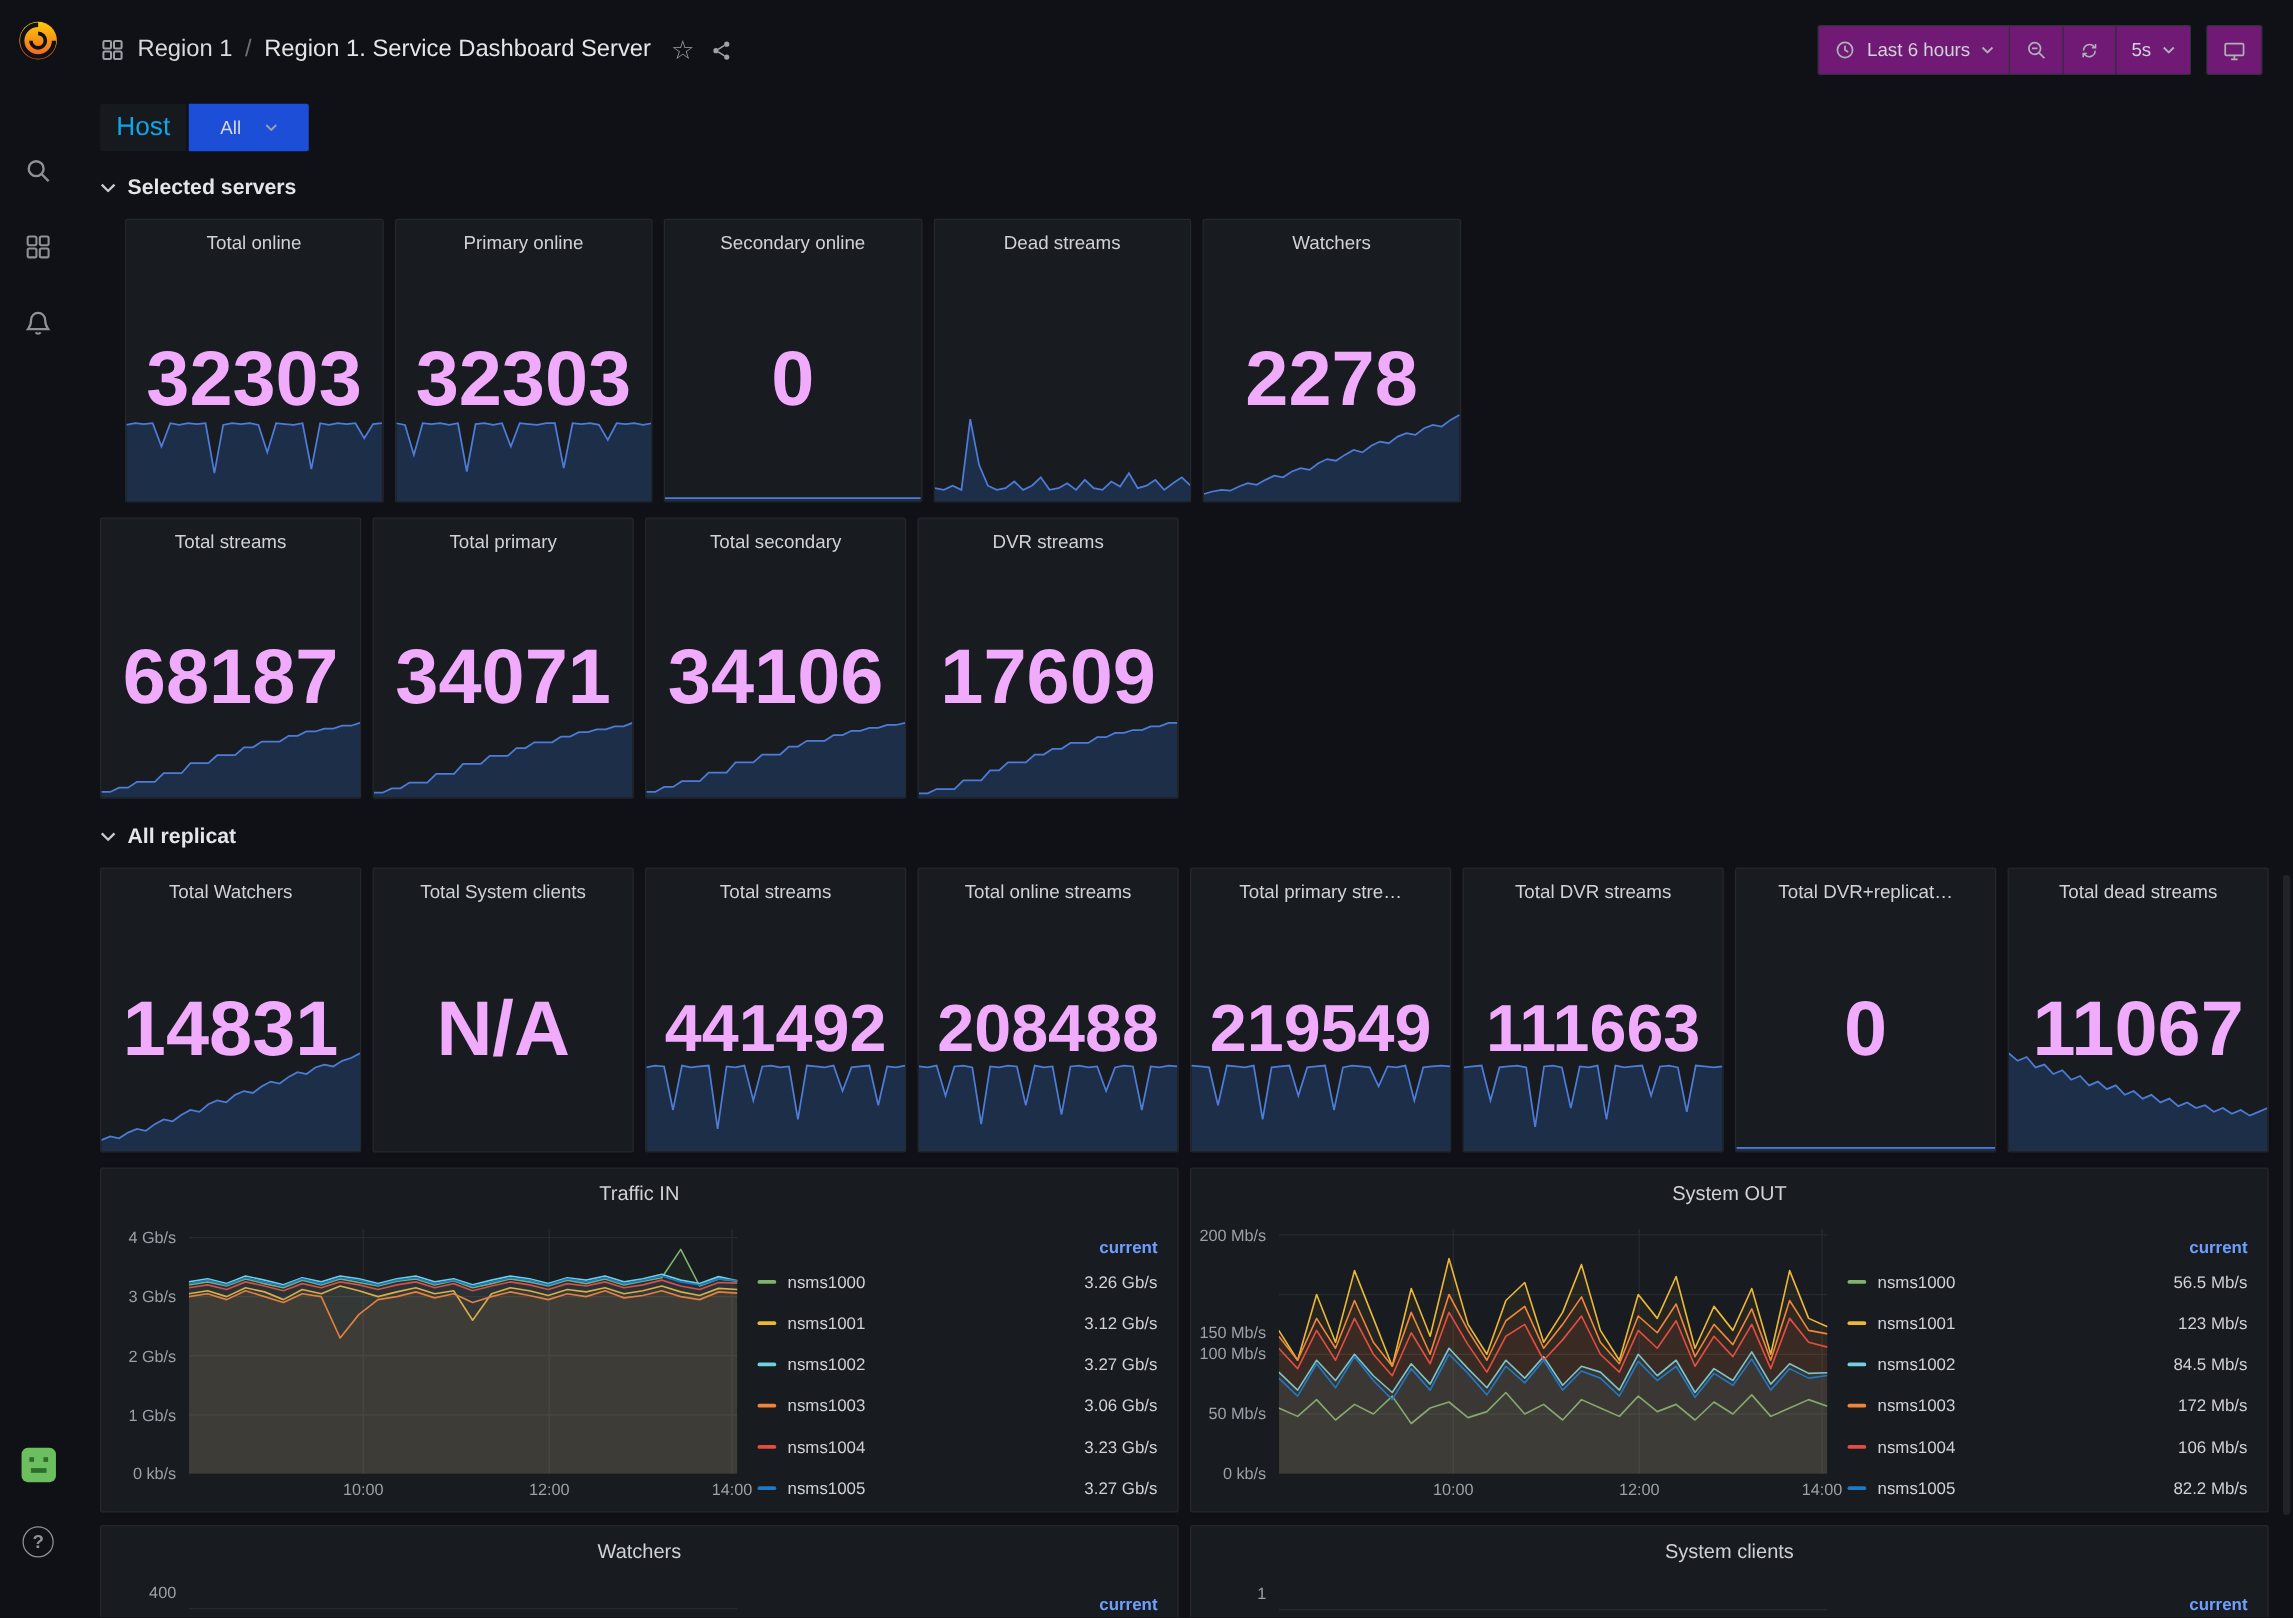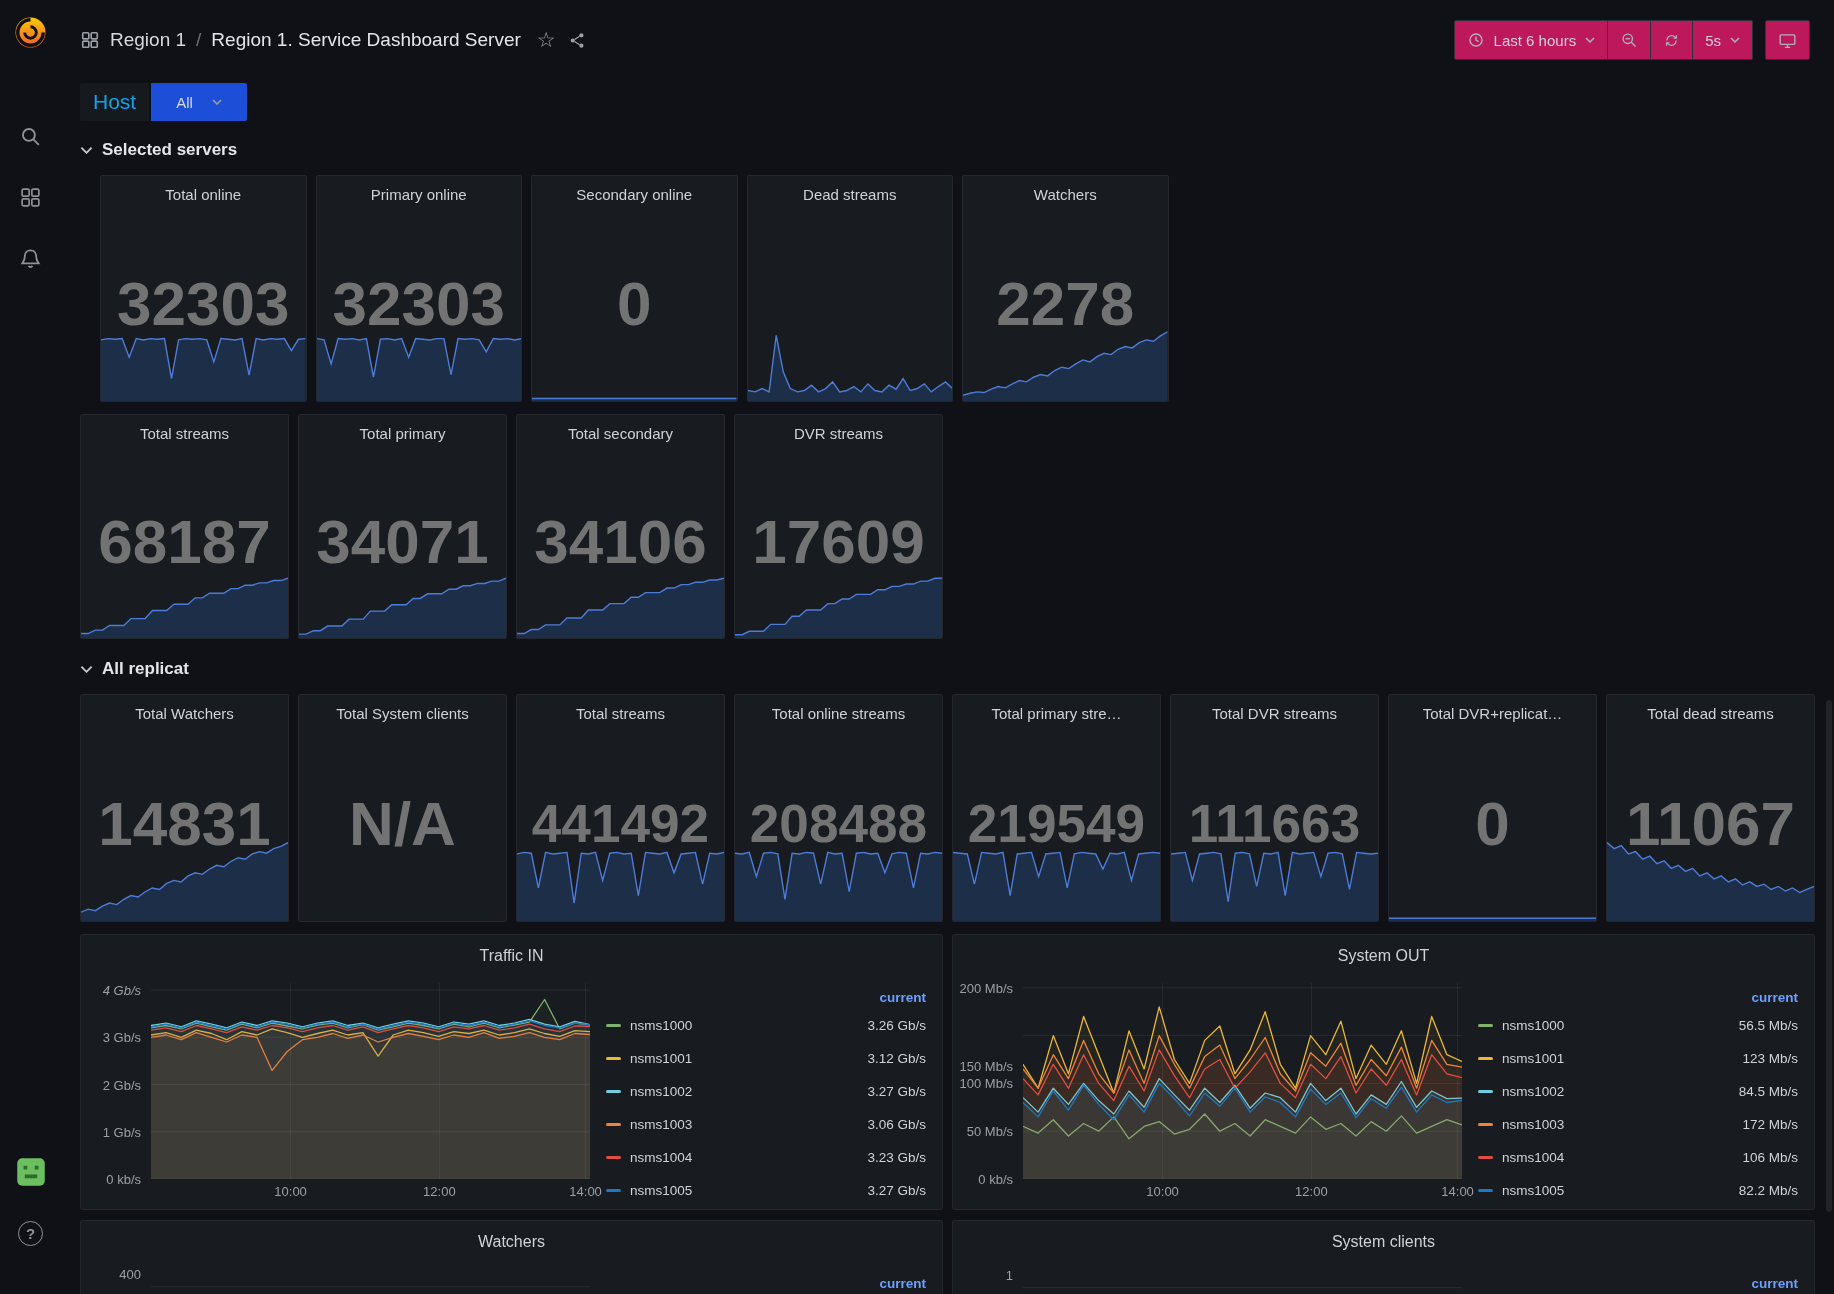--- a/index.html
+++ b/index.html
@@ -24,21 +24,21 @@
   .topnav { height: 80px; flex: none; display: flex; align-items: center; justify-content: space-between; padding: 0 24px 0 19px; }
   .crumbs { display: flex; align-items: center; gap: 10px; font-size: 19px; }
   .nav-grid-icon { color: #9da0a8; display: flex; }
   .crumb-root { color: #d8d9da; font-weight: 500; cursor: pointer; white-space: nowrap; }
   .crumb-sep { color: #6e7079; }
   .crumb-cur { color: #e4e5e7; font-weight: 500; white-space: nowrap; }
   .star { color: #9ea2a8; font-size: 21px; margin-left: 6px; cursor: pointer; }
   .share { color: #9ea2a8; margin-left: 2px; cursor: pointer; display: flex; }
   .controls { display: flex; align-items: center; gap: 12px; }
   .btn-group { display: flex; }
-  .ctl { height: 40px; background: #be185d; border: 1px solid #2e323a; color: #d0d2d6; display: flex; align-items: center; gap: 9px; padding: 0 12px; font-size: 15px; cursor: pointer; font-family: inherit; }
+  .ctl { height: 40px; background: #701a75; border: 1px solid #2e323a; color: #d0d2d6; display: flex; align-items: center; gap: 9px; padding: 0 12px; font-size: 15px; cursor: pointer; font-family: inherit; }
   .btn-group .ctl + .ctl { border-left: none; }
   .btn-group .ctl:first-child { border-radius: 2px 0 0 2px; }
   .btn-group .ctl:last-child { border-radius: 0 2px 2px 0; }
   .ctl.solo { border-radius: 2px; }
   .ctl svg { color: #aeb1b7; }
 
   
   .filters { height: 44px; flex: none; display: flex; align-items: center; padding: 0 19px; }
   .chip-label { height: 38px; display: flex; align-items: center; background: #16191e; color: #0ea5e9; padding: 0 13px; font-size: 21px; font-weight: 500; border-radius: 2px 0 0 2px; }
   .chip-value { height: 38px; display: flex; align-items: center; gap: 19px; background: #1d4ed8; color: #d8d9da; padding: 0 25px; font-size: 15px; border-radius: 0 2px 2px 0; margin-left: 2px; cursor: pointer; }
@@ -52,21 +52,21 @@
   .grid { display: grid; grid-template-columns: repeat(8, 1fr); gap: 9px; margin-bottom: 12px; }
   .r1 { grid-auto-rows: 227px; padding-left: 20px; }
   .r2 { grid-auto-rows: 225px; }
   .r3 { grid-auto-rows: 228px; }
   .rcharts { grid-auto-rows: 276px; margin-bottom: 10px; }
   .span4 { grid-column: span 4; }
   .panel { background: #181b1f; border: 1px solid #25272e; border-radius: 2px; position: relative; overflow: hidden; }
 
   
   .stitle { margin-top: 10px; text-align: center; font-size: 15px; font-weight: 500; color: #d0d2d6; padding: 0 10px; white-space: nowrap; overflow: hidden; text-overflow: ellipsis; position: relative; z-index: 2; cursor: pointer; }
-  .svalue { position: absolute; left: 0; right: 0; top: 30px; bottom: 0; display: flex; align-items: center; justify-content: center; color: #737373; font-weight: 600; z-index: 2; }
+  .svalue { position: absolute; left: 0; right: 0; top: 30px; bottom: 0; display: flex; align-items: center; justify-content: center; color: #f0abfc; font-weight: 600; z-index: 2; }
   .spark { position: absolute; left: 0; right: 0; bottom: 0; height: var(--sh, 74px); z-index: 1; }
   .spark svg { width: 100%; height: 100%; display: block; }
 
   
   .chart-header { height: 42px; display: flex; align-items: center; justify-content: center; font-size: 16px; font-weight: 500; color: #d0d2d6; cursor: pointer; }
   .chart-body { display: flex; height: calc(100% - 42px); padding: 0 14px 4px 6px; }
   .plot-col { flex: 1; display: flex; flex-direction: column; min-width: 0; padding-top: 6px; }
   .plot-region { flex: 1; display: flex; min-height: 0; }
   .ylabels { width: 64px; position: relative; flex: none; }
   .ylab { position: absolute; right: 10px; transform: translateY(-50%); font-size: 13px; color: #9da0a8; white-space: nowrap; }
@@ -403,21 +403,21 @@
         <div class="panel span4">
             <div class="chart-header">Traffic IN</div>
             <div class="chart-body">
               <div class="plot-col">
                 <div class="plot-region">
                   <div class="ylabels">
                     <span class="ylab" style="top: 196px;">0 kb/s</span>
                     <span class="ylab" style="top: 148.8px;">1 Gb/s</span>
                     <span class="ylab" style="top: 101.5px;">2 Gb/s</span>
                     <span class="ylab" style="top: 54.3px;">3 Gb/s</span>
-                    <span class="ylab" style="top: 7.1px; font-style: italic;">4 Gb/s</span>
+                    <span class="ylab" style="top: 7.1px;">4 Gb/s</span>
                   </div>
                   <div class="plotwrap">
                     <svg viewBox="0 0 439 196" width="100%" height="100%">
                       <path d="M0 196.0L439 196.0M0 148.8L439 148.8M0 101.5L439 101.5M0 54.3L439 54.3M0 7.1L439 7.1M139.6 0L139.6 196M288.4 0L288.4 196M434.6 0L434.6 196" stroke="rgba(204,204,220,0.09)" stroke-width="1" fill="none"></path>
                       <path d="M0.0 196 L 0.0 44.9 L 15.1 42.5 L 30.3 45.8 L 45.4 40.1 L 60.6 43.9 L 75.7 47.2 L 90.8 41.1 L 106.0 44.9 L 121.1 40.1 L 136.2 43.0 L 151.4 45.8 L 166.5 42.0 L 181.7 40.1 L 196.8 44.9 L 211.9 41.6 L 227.1 47.2 L 242.2 43.9 L 257.3 40.1 L 272.5 42.5 L 287.6 45.8 L 302.8 41.1 L 317.9 43.9 L 333.0 40.1 L 348.2 44.9 L 363.3 42.0 L 378.4 39.2 L 393.6 16.5 L 408.7 45.8 L 423.9 40.1 L 439.0 42.0 L 439.0 196 Z" fill="#7EB26D" fill-opacity="0.06" stroke="none"></path>
                       <polyline points="0.0,44.9 15.1,42.5 30.3,45.8 45.4,40.1 60.6,43.9 75.7,47.2 90.8,41.1 106.0,44.9 121.1,40.1 136.2,43.0 151.4,45.8 166.5,42.0 181.7,40.1 196.8,44.9 211.9,41.6 227.1,47.2 242.2,43.9 257.3,40.1 272.5,42.5 287.6,45.8 302.8,41.1 317.9,43.9 333.0,40.1 348.2,44.9 363.3,42.0 378.4,39.2 393.6,16.5 408.7,45.8 423.9,40.1 439.0,42.0" fill="none" stroke="#7EB26D" stroke-width="1.3" stroke-linejoin="round"></polyline>
                       <path d="M0.0 196 L 0.0 52.0 L 15.1 49.6 L 30.3 54.3 L 45.4 47.2 L 60.6 50.5 L 75.7 56.7 L 90.8 48.6 L 106.0 52.0 L 121.1 45.8 L 136.2 49.6 L 151.4 54.3 L 166.5 50.5 L 181.7 47.2 L 196.8 52.0 L 211.9 49.6 L 227.1 73.2 L 242.2 52.0 L 257.3 47.2 L 272.5 49.6 L 287.6 53.4 L 302.8 48.6 L 317.9 50.5 L 333.0 47.2 L 348.2 52.0 L 363.3 49.6 L 378.4 45.8 L 393.6 50.5 L 408.7 53.4 L 423.9 47.7 L 439.0 48.6 L 439.0 196 Z" fill="#EAB839" fill-opacity="0.06" stroke="none"></path>
                       <polyline points="0.0,52.0 15.1,49.6 30.3,54.3 45.4,47.2 60.6,50.5 75.7,56.7 90.8,48.6 106.0,52.0 121.1,45.8 136.2,49.6 151.4,54.3 166.5,50.5 181.7,47.2 196.8,52.0 211.9,49.6 227.1,73.2 242.2,52.0 257.3,47.2 272.5,49.6 287.6,53.4 302.8,48.6 317.9,50.5 333.0,47.2 348.2,52.0 363.3,49.6 378.4,45.8 393.6,50.5 408.7,53.4 423.9,47.7 439.0,48.6" fill="none" stroke="#EAB839" stroke-width="1.3" stroke-linejoin="round"></polyline>
                       <path d="M0.0 196 L 0.0 42.5 L 15.1 40.1 L 30.3 43.9 L 45.4 37.8 L 60.6 41.1 L 75.7 44.9 L 90.8 39.2 L 106.0 42.5 L 121.1 37.8 L 136.2 40.1 L 151.4 43.9 L 166.5 40.1 L 181.7 37.8 L 196.8 42.5 L 211.9 40.1 L 227.1 44.9 L 242.2 41.1 L 257.3 37.8 L 272.5 40.1 L 287.6 43.9 L 302.8 39.2 L 317.9 41.1 L 333.0 37.8 L 348.2 42.5 L 363.3 40.1 L 378.4 36.4 L 393.6 41.1 L 408.7 43.9 L 423.9 38.3 L 439.0 41.6 L 439.0 196 Z" fill="#6ED0E0" fill-opacity="0.06" stroke="none"></path>
                       <polyline points="0.0,42.5 15.1,40.1 30.3,43.9 45.4,37.8 60.6,41.1 75.7,44.9 90.8,39.2 106.0,42.5 121.1,37.8 136.2,40.1 151.4,43.9 166.5,40.1 181.7,37.8 196.8,42.5 211.9,40.1 227.1,44.9 242.2,41.1 257.3,37.8 272.5,40.1 287.6,43.9 302.8,39.2 317.9,41.1 333.0,37.8 348.2,42.5 363.3,40.1 378.4,36.4 393.6,41.1 408.7,43.9 423.9,38.3 439.0,41.6" fill="none" stroke="#6ED0E0" stroke-width="1.3" stroke-linejoin="round"></polyline>

